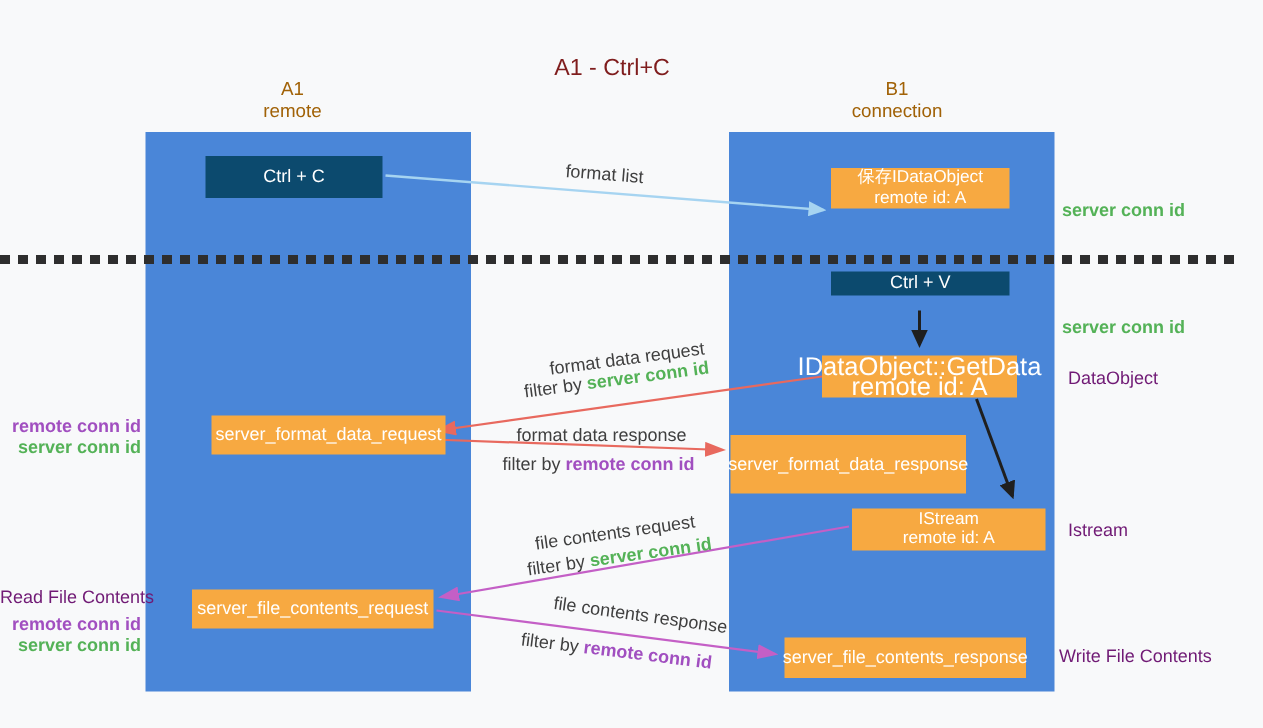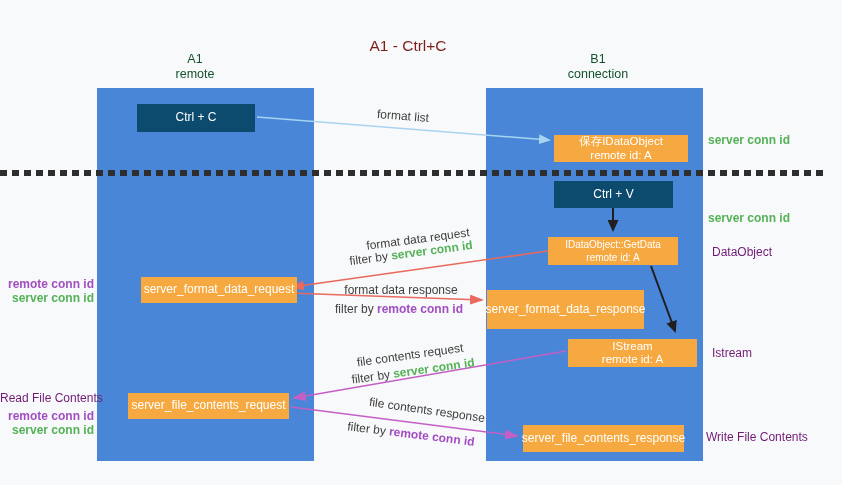--- a/index.html
+++ b/index.html
@@ -1,21 +1,21 @@
 <!DOCTYPE html>
 <html><head>
 <meta charset="utf-8">
 <style>
   html,body{margin:0;padding:0;}
   body{width:842px;height:485px;background:#f8f9fa;font-family:"Liberation Sans",sans-serif;overflow:hidden;}
   .canvas{position:relative;width:842px;height:485px;}
   .abs{position:absolute;}
 
   .title{left:308px;top:11px;width:200px;text-align:center;color:#7f1d1d;font-size:15.5px;line-height:17px;margin-top:26px;}
-  .col-header{top:52px;width:110px;text-align:center;color:#14532d;font-size:12.5px;line-height:15px;}
+  .col-header{top:52px;width:110px;text-align:center;color:#a16207;font-size:12.5px;line-height:15px;}
 
   .lifeline{top:88px;width:217px;height:373px;background:#4a86d8;}
   .lifeline-a{left:97px;}
   .lifeline-b{left:486px;}
 
   .dotted-sep{left:0;top:170px;width:824px;height:6px;
     background:repeating-linear-gradient(90deg,#2e2e2e 0 7px,transparent 7px 12px);}
 
   .node{display:flex;flex-direction:column;align-items:center;justify-content:center;
         color:#fff;font-size:12px;line-height:13.5px;text-align:center;white-space:nowrap;}
@@ -73,30 +73,30 @@
     <line x1="566" y1="351" x2="294" y2="398" stroke="#c45fc6" stroke-width="1.5" marker-end="url(#m-magenta)"></line>
     <line x1="291" y1="407" x2="517" y2="436" stroke="#c45fc6" stroke-width="1.5" marker-end="url(#m-magenta)"></line>
   </svg>
 
   <div class="abs dotted-sep"></div>
 
   <div class="abs node green" style="left:137px;top:104px;width:118px;height:28px;">
     <span>Ctrl + C</span>
   </div>
 
-  <div class="abs node orange" style="left:554px;top:135px;width:134px;height:27px;font-size:11.5px;">
+  <div class="abs node orange" style="left:554px;top:112px;width:119px;height:27px;font-size:11.5px;">
     <div>保存IDataObject</div>
     <div>remote id: A</div>
   </div>
 
-  <div class="abs node green" style="left:554px;top:181px;width:119px;height:27px;">
+  <div class="abs node green" style="left:554px;top:181px;width:119px;height:16px;">
     <span>Ctrl + V</span>
   </div>
 
-  <div class="abs node orange" style="left:548px;top:237px;width:130px;height:28px;font-size:10px;">
+  <div class="abs node orange" style="left:548px;top:237px;width:130px;height:28px;font-size:17px;">
     <div>IDataObject::GetData</div>
     <div>remote id: A</div>
   </div>
 
   <div class="abs node orange" style="left:141px;top:277px;width:156px;height:26px;">
     <span>server_format_data_request</span>
   </div>
 
   <div class="abs node orange" style="left:487px;top:290px;width:157px;height:39px;">
     <span>server_format_data_response</span>

